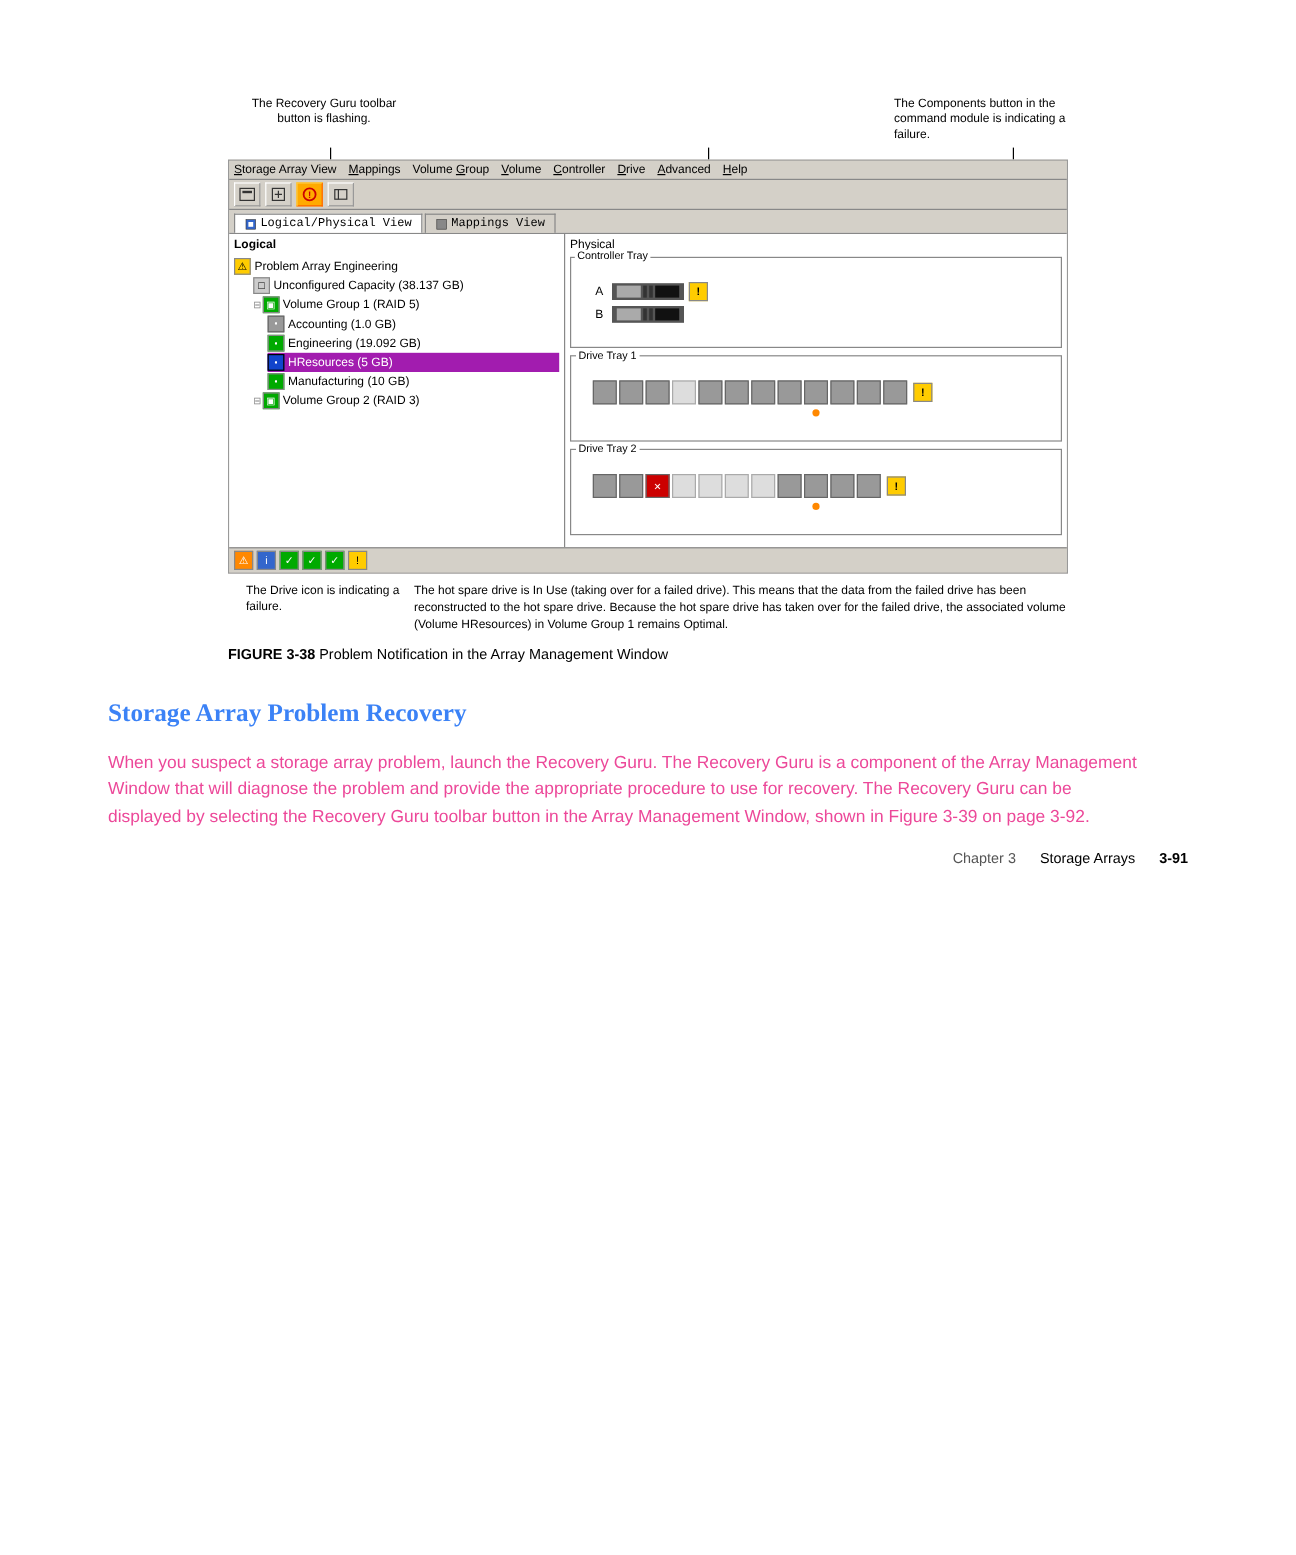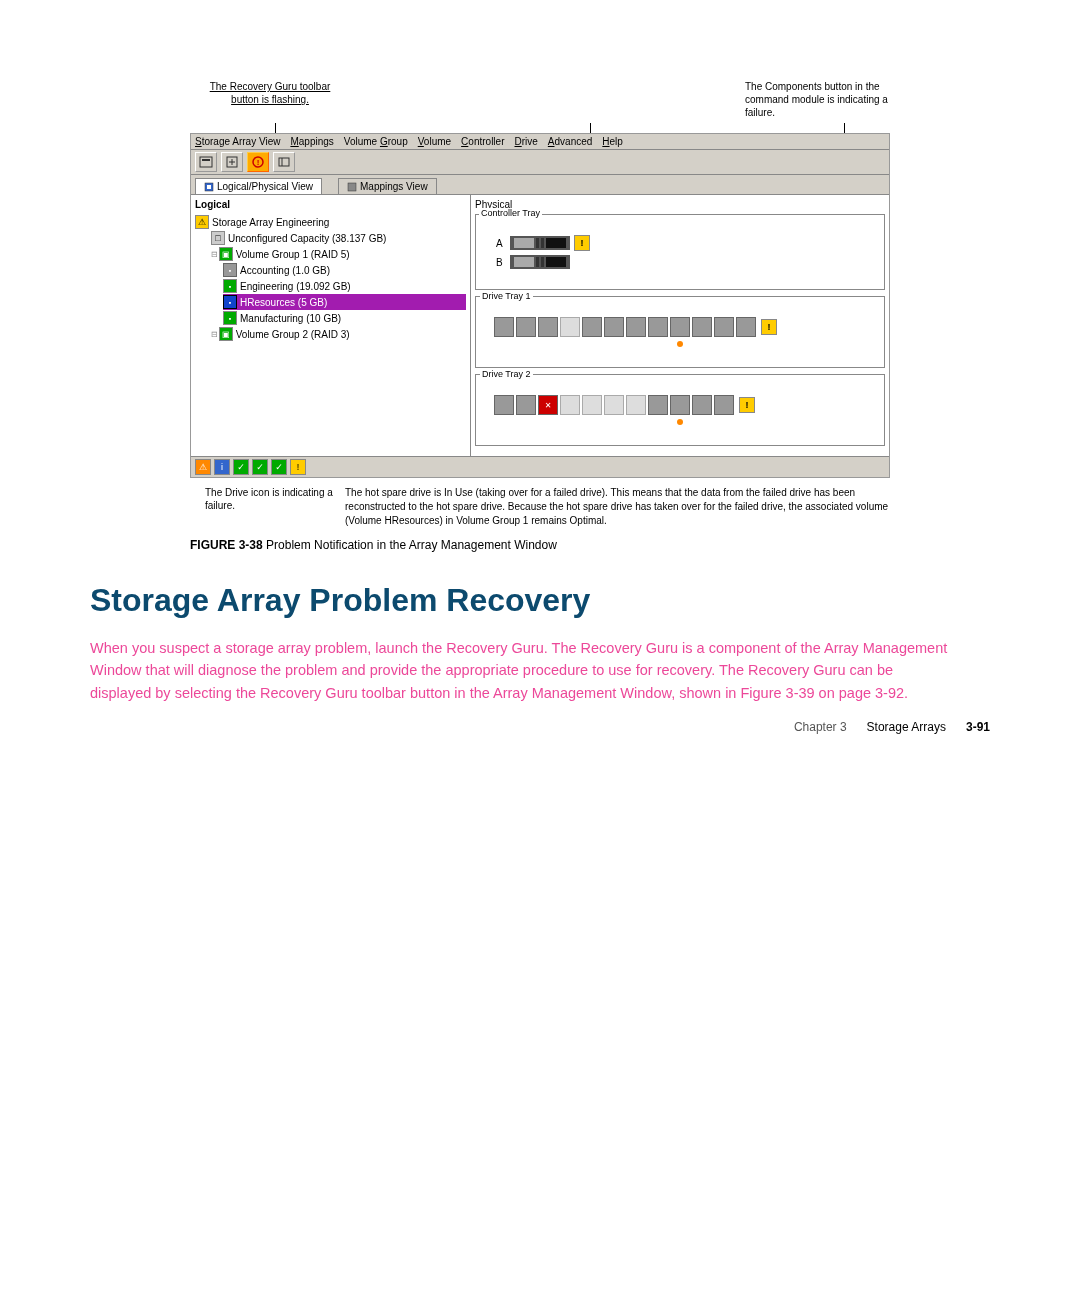--- a/index.html
+++ b/index.html
@@ -78,22 +78,23 @@
       border-left-color: #fff;
       display: flex;
       align-items: center;
       justify-content: center;
       font-size: 9px;
     }
 
     .amw-tabs {
       padding: 3px 4px 0;
       display: flex;
-      gap: 16px;
+      gap: 2px;
       background: #d4d0c8;
+      font-family: Liberation Mono, monospace;
     }
 
     .amw-tab {
       padding: 2px 8px;
       background: #d4d0c8;
       border: 1px solid #888;
       border-bottom: none;
       font-size: 10px;
       display: flex;
       align-items: center;
@@ -224,26 +225,26 @@
       width: 700px;
       margin-top: 10px;
     }
 
     .figure-caption .fig-label {
       font-weight: bold;
     }
 
     
     .section-heading {
-      font-size: 32px;
+      font-size: 21px;
       font-weight: bold;
-      font-family: Liberation Sans, sans-serif;
+      font-family: Liberation Serif, serif;
       margin-top: 30px;
       margin-bottom: 18px;
-      color: #0c4a6e;
+      color: #3b82f6;
     }
 
     
     .body-text {
       font-size: 14.5px;
       line-height: 1.55;
       font-family: Arial, sans-serif;
       color: #ec4899;
       max-width: 860px;
     }
@@ -283,21 +284,21 @@
     }
   </style>
 </head>
 <body>
 
 <div class="page-content">
 
   <div class="figure-container">
 
     <div style="display:flex; width:700px; justify-content:space-between; margin-bottom:4px; margin-left:30px;">
-      <div class="callout" style="max-width:130px; text-align:center;text-decoration:underline;">The Recovery Guru toolbar button is flashing.</div>
+      <div class="callout" style="max-width:130px; text-align:center;">The Recovery Guru toolbar button is flashing.</div>
       <div class="callout" style="max-width:160px; text-align:left;">The Components button in the command module is indicating a failure.</div>
     </div>
 
     <div style="width:700px; margin-left:30px; height:10px; display:flex; justify-content:space-between; padding: 0 40px;">
       <div style="width:1px; height:10px; background:#000; margin-left:30px;"></div>
       <div style="width:1px; height:10px; background:#000; margin-left:60px;"></div>
       <div style="width:1px; height:10px; background:#000; margin-right:20px;"></div>
     </div>
 
     <div class="amw-screenshot">
@@ -357,21 +358,21 @@
         </div>
       </div>
 
       <div class="amw-main">
 
         <div class="amw-logical">
           <div class="amw-logical-header">Logical</div>
 
           <div class="tree-item">
             <span class="tree-icon yellow">⚠</span>
-            <span>Storage Array Engineering</span>
+            <span>Problem Array Engineering</span>
           </div>
           <div class="tree-item tree-indent1">
             <span class="tree-icon" style="background:#ccc; border:1px solid #888;">□</span>
             <span>Unconfigured Capacity (38.137 GB)</span>
           </div>
           <div class="tree-item tree-indent1">
             <span style="font-size:8px; color:#888; margin-right:1px; cursor:pointer;">⊟</span>
             <span class="tree-icon green" style="font-size:8px; color:#fff;">▣</span>
             <span>Volume Group 1 (RAID 5)</span>
           </div>

